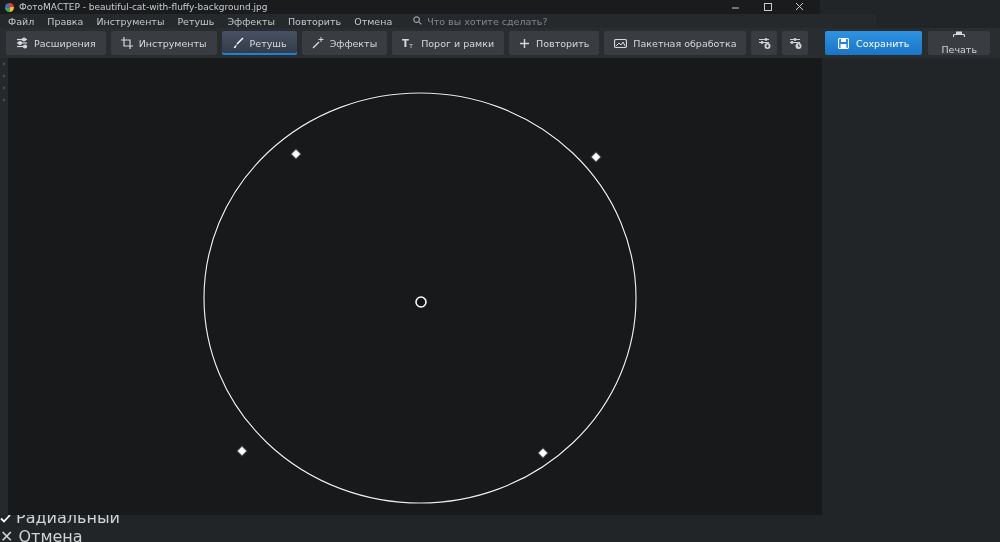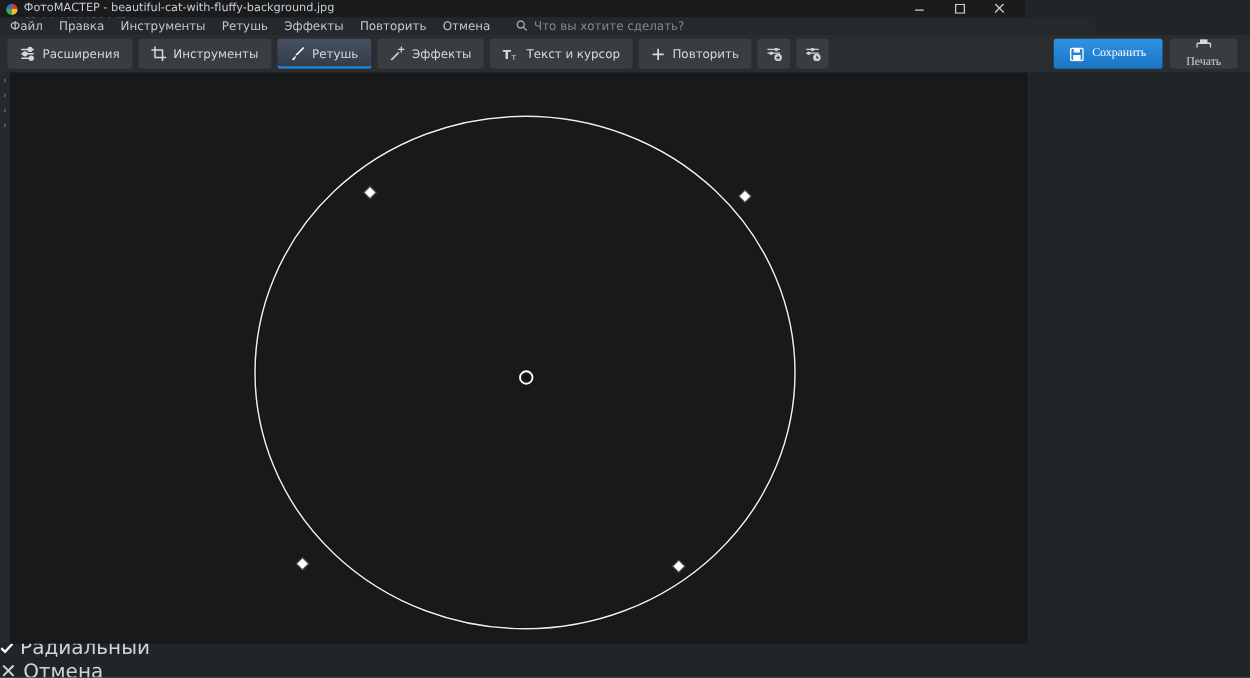--- a/index.html
+++ b/index.html
@@ -24,21 +24,21 @@
   
   .toolbar { position:absolute; left:0; top:28px; width:1000px; height:30px; background:#2a2d30;
              display:flex; align-items:center; gap:5px; padding:0 6px; }
   .tb-tab { position:relative; height:24px; display:flex; align-items:center; gap:6px; padding:0 10px;
             background:#393d41; border-radius:2px; font-size:9.5px; color:#d6d9db; white-space:nowrap; }
   .tb-tab.active { background:linear-gradient(#475164,#323a46); box-shadow:inset 0 -2px 0 #1f82d9; }
   .tb-tab svg { flex:none; }
   .badge-new { position:absolute; top:0px; right:4px; font-size:6.5px; font-weight:bold; color:#ef9434;margin-top:48px; }
   .tb-iconbtn { width:26px; height:24px; background:#393d41; border-radius:2px;
                 display:flex; align-items:center; justify-content:center; }
-  .tb-right { margin-left:auto; display:flex; gap:6px; padding-right:4px;font-family:Liberation Serif, serif; }
+  .tb-right { margin-left:auto; display:flex; gap:6px; padding-right:4px; }
   .btn-save { height:24px; display:flex; align-items:center; gap:7px; padding:0 13px; border-radius:2px;
               background:linear-gradient(#2f93e2,#1b74c6); color:#fff; font-size:9.5px; }
   .btn-print { height:24px; display:flex; align-items:center; gap:7px; padding:0 13px; border-radius:2px;
                background:#393d41; font-size:9.5px;flex-direction:column; }
 
   
   .leftstrip { position:absolute; left:0; top:58px; width:8px; height:457px; background:#26292c;
                display:flex; flex-direction:column; align-items:center; padding-top:2px; gap:4px;
                font-size:7px; color:#8a8f93; }
   .canvaswrap { position:absolute; left:8px; top:58px; width:814px; height:457px; background:#17191b; }
@@ -241,28 +241,35 @@
           <path d="M1,11 L7,5" stroke="#d6d9db" stroke-width="1.4"></path>
           <path d="M9,0 v5 M6.5,2.5 h5" stroke="#d6d9db" stroke-width="1"></path>
         </svg>
       <span>Эффекты</span>
     </div>
     <div class="tb-tab">
       <svg width="13" height="11">
           <text x="0" y="9" font-size="10" font-weight="bold" fill="#d6d9db" font-family="DejaVu Sans">T</text>
           <text x="7" y="10" font-size="7" fill="#d6d9db" font-family="DejaVu Sans">т</text>
         </svg>
-      <span>Текст и курсор</span>
+      <span>Порог и рамки</span>
     </div>
     <div class="tb-tab">
       <svg width="11" height="11">
           <path d="M5.5,1 V10 M1,5.5 H10" stroke="#d6d9db" stroke-width="1.4"></path>
         </svg>
       <span>Повторить</span>
       <span class="badge-new">NEW</span>
+    </div>
+    <div class="tb-tab">
+      <svg width="13" height="11">
+          <rect x="0.5" y="1.5" width="12" height="8" rx="1.5" fill="none" stroke="#d6d9db" stroke-width="1.2"></rect>
+          <path d="M2,8 L5,5 L7,7 L9,4 L11,8" fill="none" stroke="#d6d9db" stroke-width="1"></path>
+        </svg>
+      <span>Пакетная обработка</span>
     </div>
     <div class="tb-iconbtn">
       <svg width="13" height="12">
           <line x1="1" y1="2.5" x2="11" y2="2.5" stroke="#cfd3d6"></line>
           <line x1="1" y1="5.5" x2="11" y2="5.5" stroke="#cfd3d6"></line>
           <circle cx="8" cy="2.5" r="1.4" fill="#cfd3d6"></circle>
           <circle cx="4" cy="5.5" r="1.4" fill="#cfd3d6"></circle>
           <circle cx="9.5" cy="9" r="3" fill="#cfd3d6"></circle>
           <path d="M9.5,7.5 v3 M8,9 h3" stroke="#393d41" stroke-width="1"></path>
         </svg>

